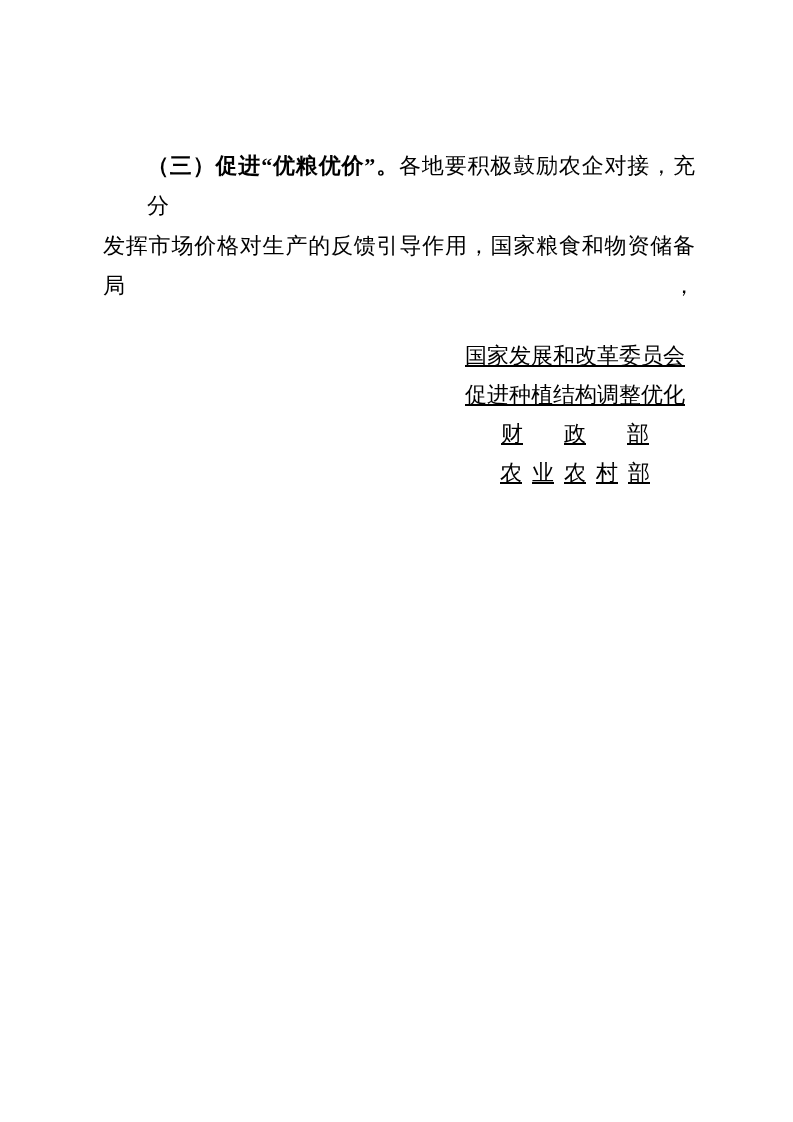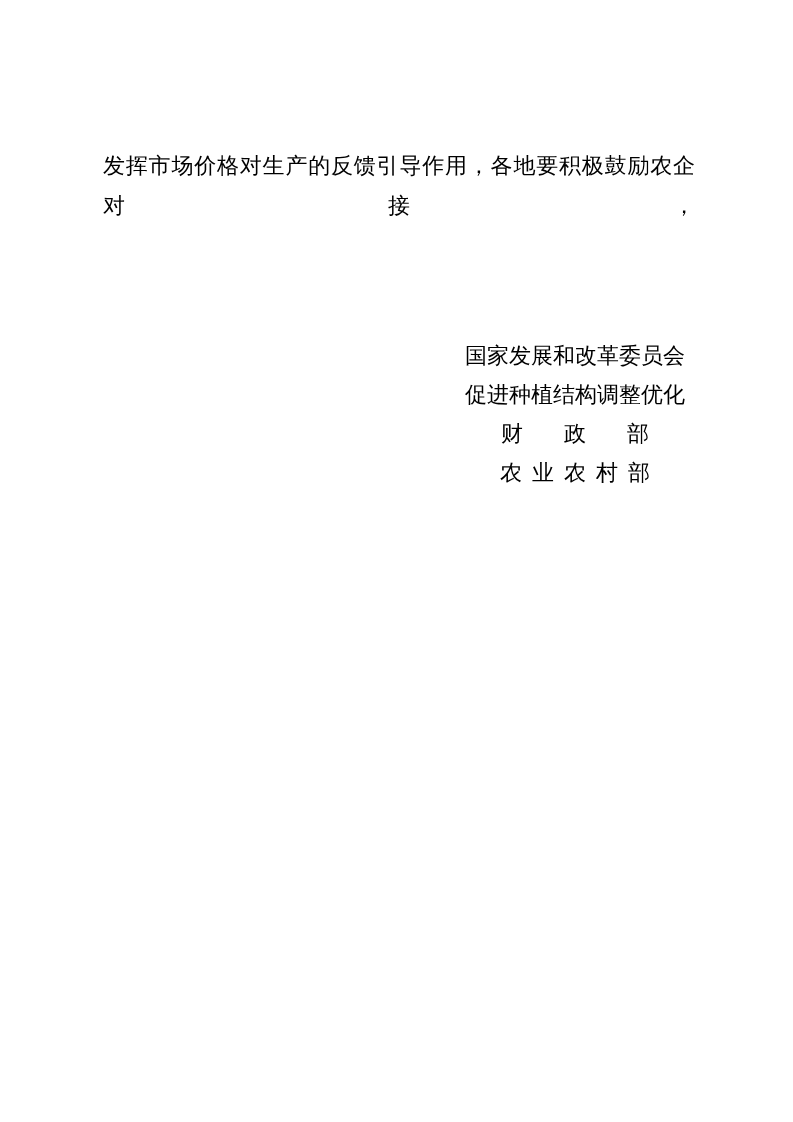--- a/index.html
+++ b/index.html
@@ -46,40 +46,42 @@
     left: 462px;
     top: 336px;
     width: 226px;
     font-size: 22px;
     line-height: 39px;
     text-align: center;
     color: #000000;
   }
   .sig-line {
     height: 39px;
+    text-decoration: underline;
   }
   .sig-spread {
     display: flex;
     justify-content: space-between;
     margin: 0 auto;
     height: 39px;
   }
   .sig-spread.w148 { width: 148px; }
   .sig-spread.w150 { width: 150px; }
   .sig-spacer {
     height: 39px;
   }
 </style>
 </head>
 <body>
 
 <div class="page">
 
   <div class="paragraph">
-    <div class="para-line justify">发挥市场价格对生产的反馈引导作用，各地要积极鼓励农企对接，</div>
+    <div class="para-line justify indent"><span class="heading-bold">（三）促进“优粮优价”。</span><span>各地要积极鼓励农企对接，充分</span></div>
+    <div class="para-line justify">发挥市场价格对生产的反馈引导作用，国家粮食和物资储备局，</div>
   </div>
 
   <div class="signatures">
     <div class="sig-line">国家发展和改革委员会</div>
     <div class="sig-line">促进种植结构调整优化</div>
     <div class="sig-line">
       <span class="sig-spread w148">
         <span>财</span>
         <span>政</span>
         <span>部</span>

